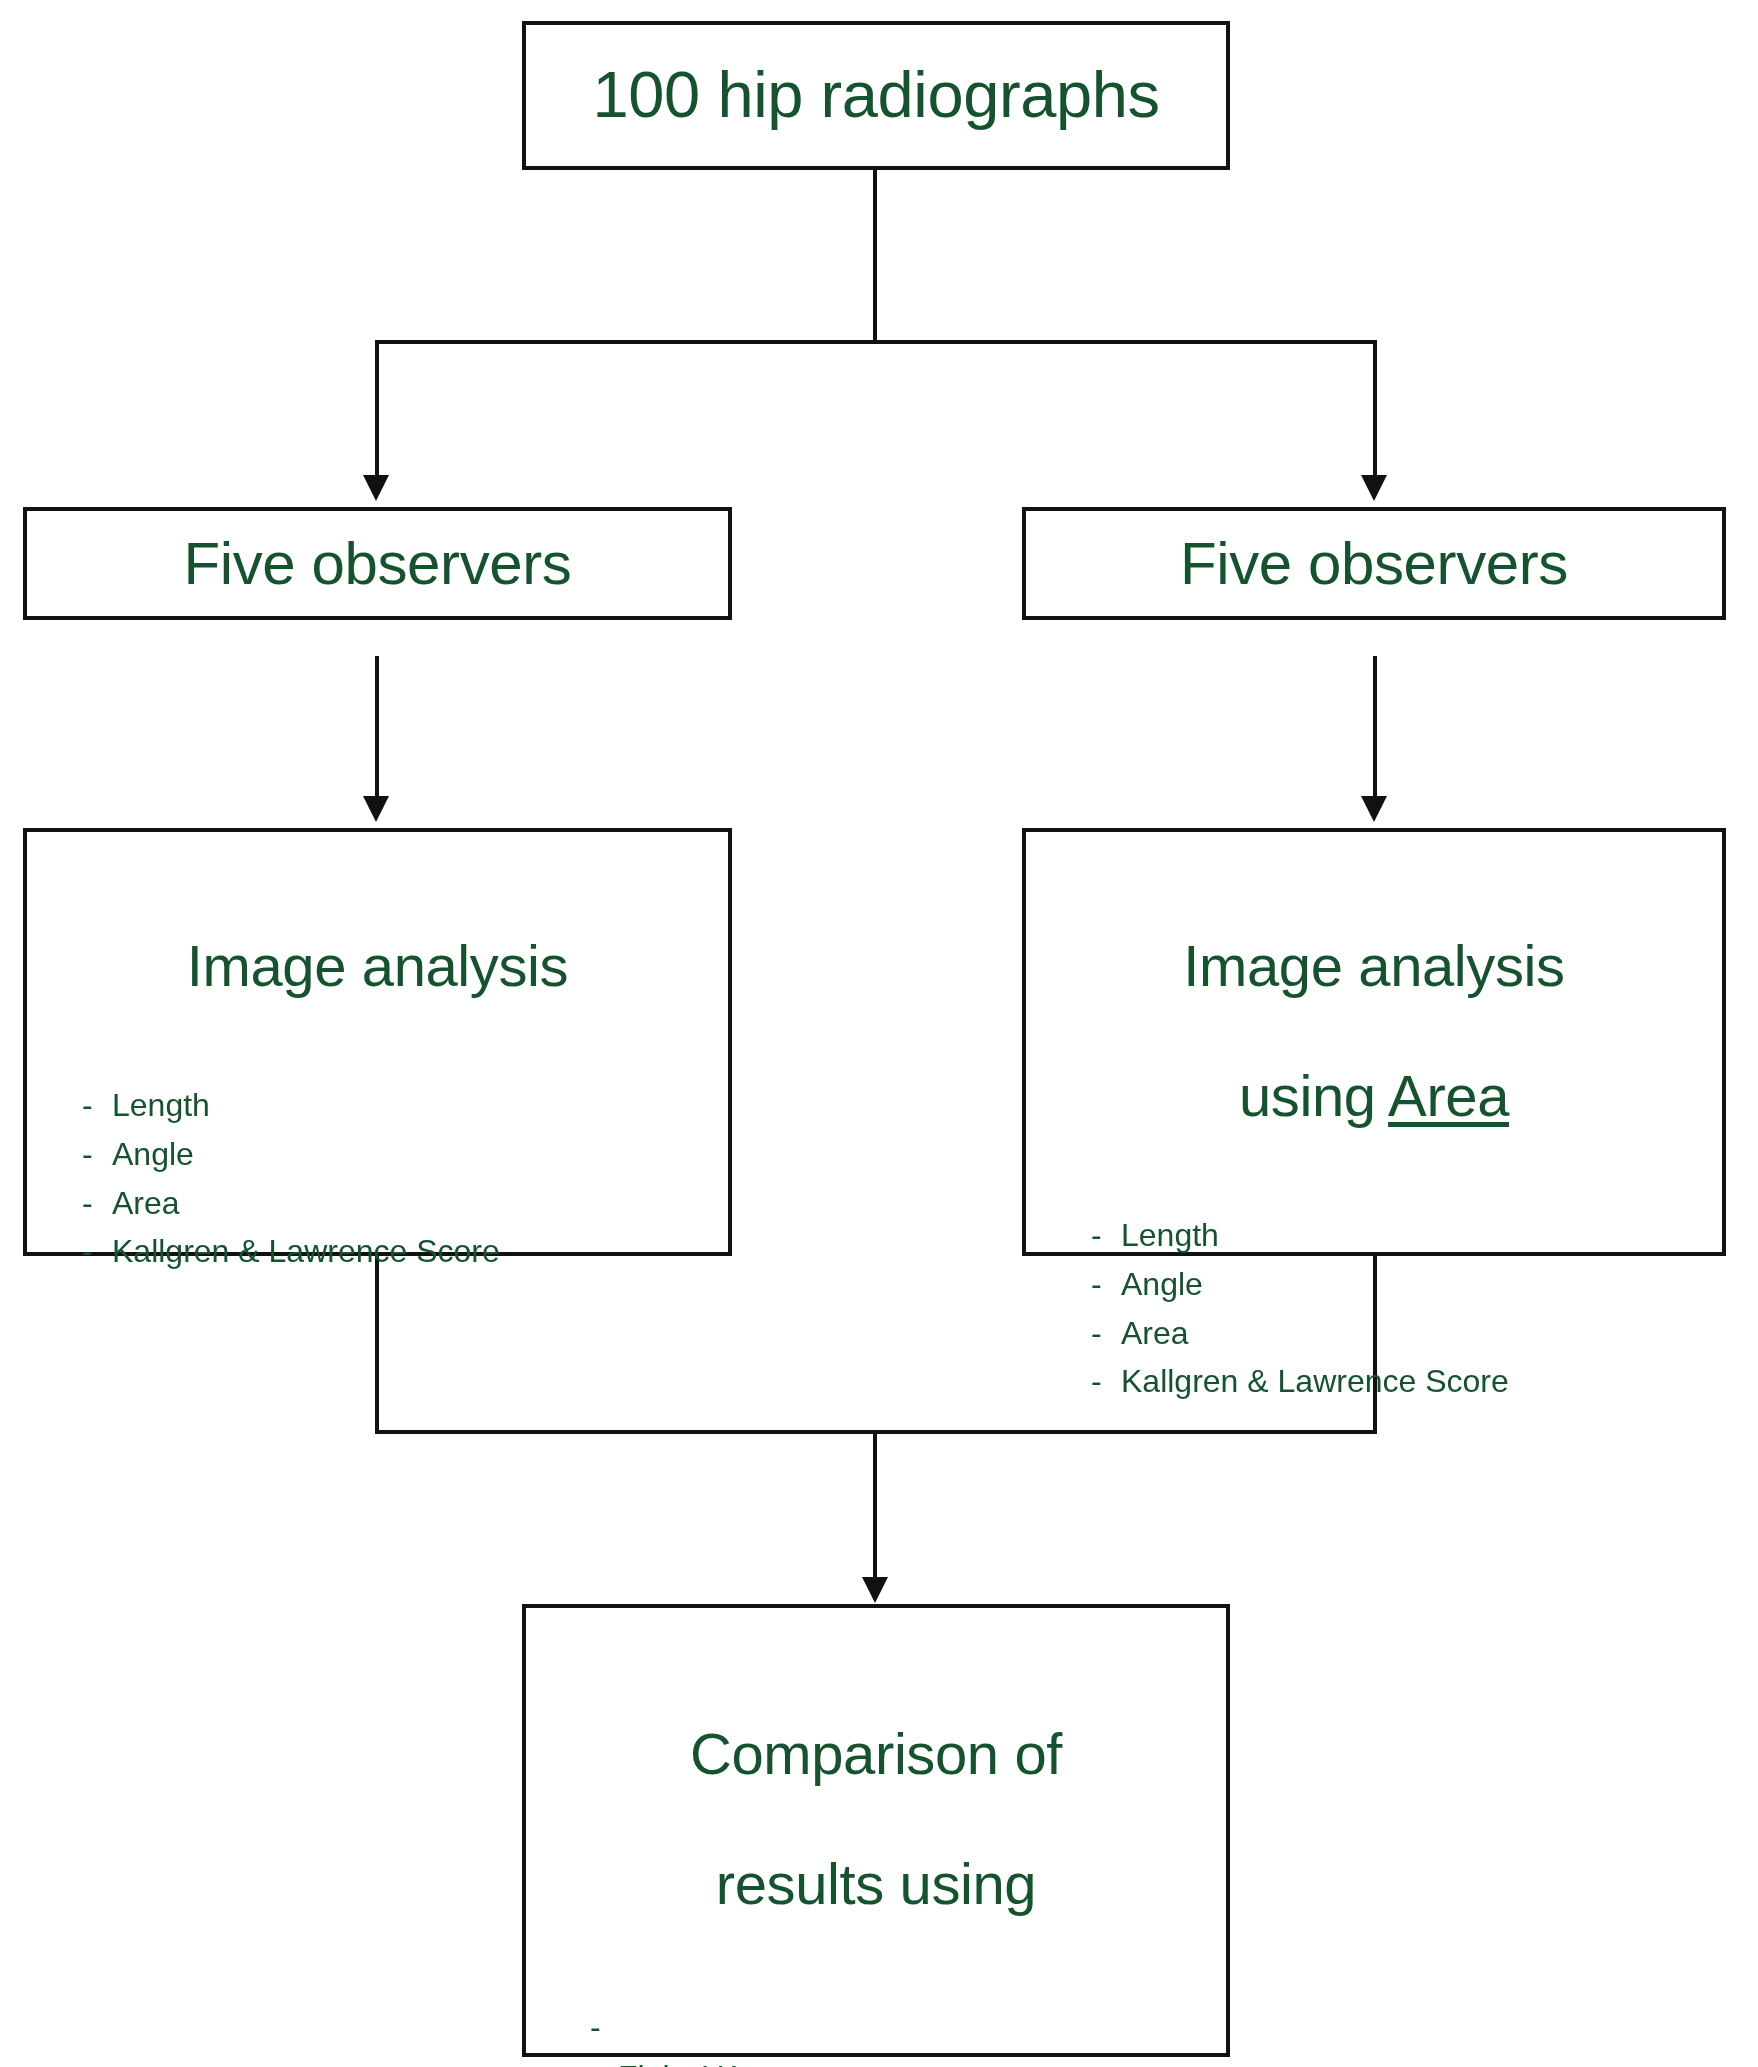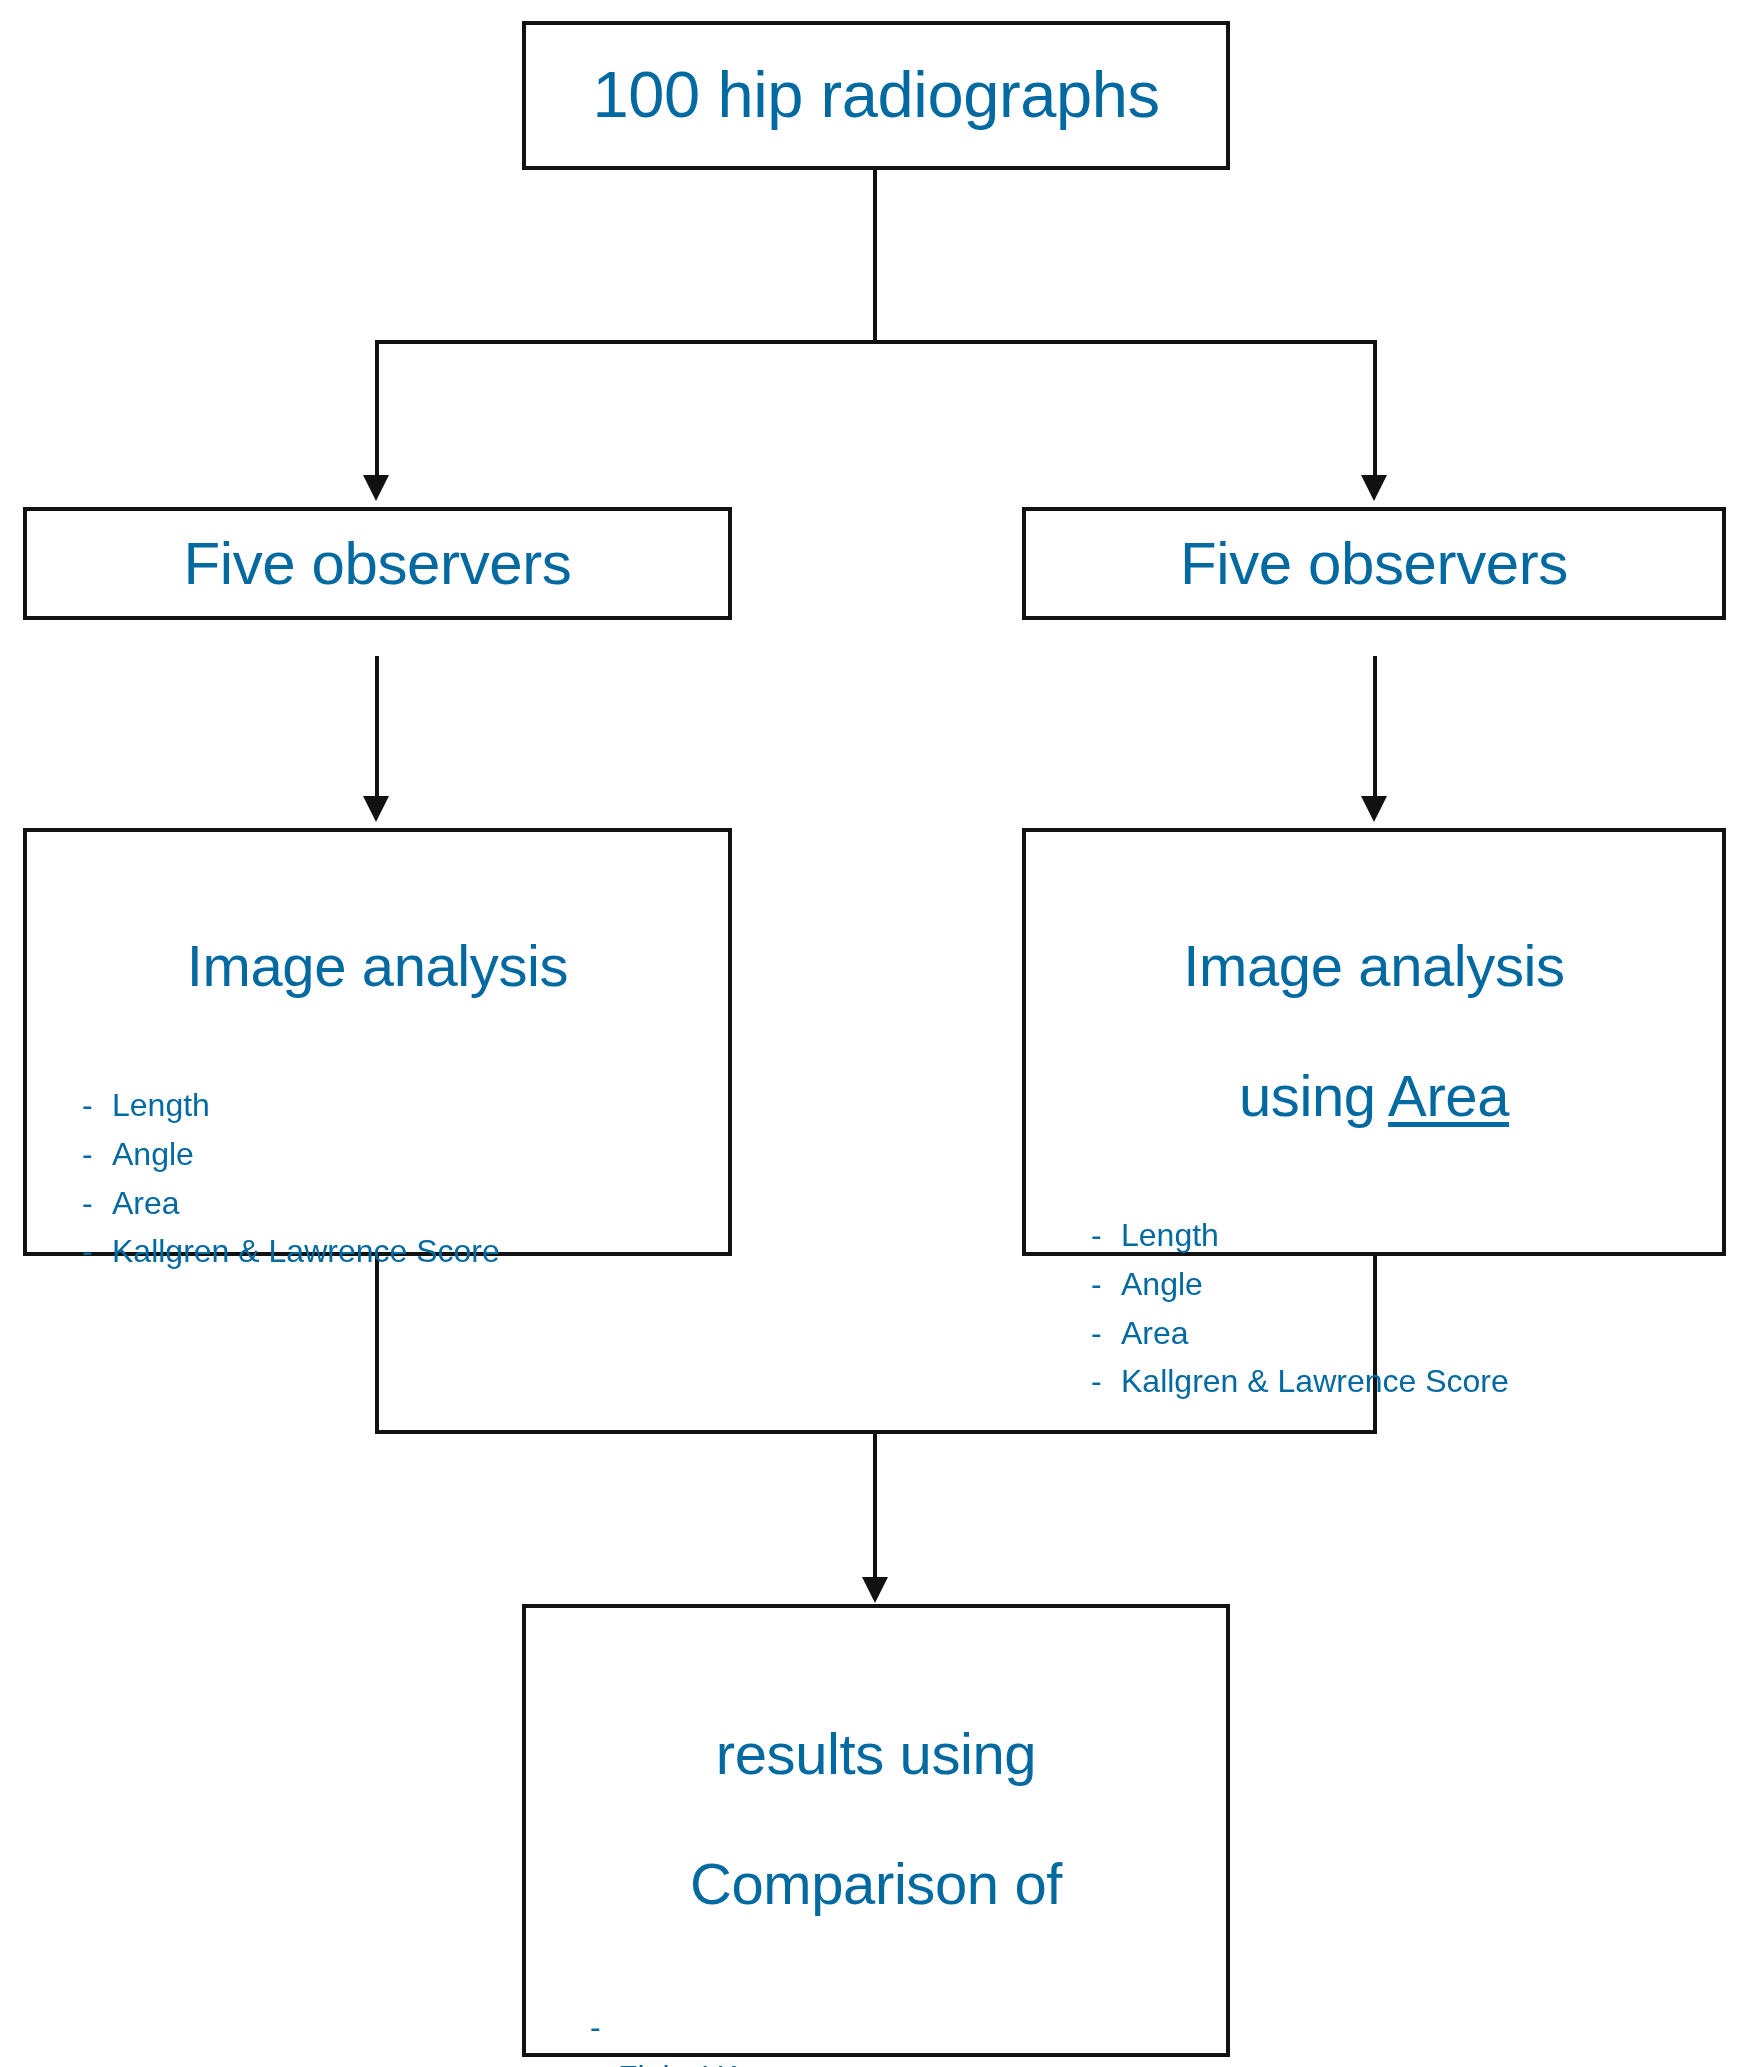--- a/index.html
+++ b/index.html
@@ -7,21 +7,21 @@
     padding: 0;
     background: #ffffff;
   }
   #canvas {
     position: relative;
     width: 1758px;
     height: 2068px;
     background: #ffffff;
     overflow: hidden;
     font-family: "Liberation Sans", sans-serif;
-    color: #0369a1;
+    color: #14532d;
   }
   .node {
     position: absolute;
     box-sizing: border-box;
     border: 4.4px solid #121212;
     background: #ffffff;
     display: flex;
     flex-direction: column;
     align-items: center;
     z-index: 3;
@@ -200,22 +200,22 @@
         </li>
         <li>
           <span class="dash">-</span>
           <span>Kallgren &amp; Lawrence Score</span>
         </li>
       </ul>
   </div>
 
   <div class="node" id="box-bottom">
     <div class="node-title">
+      <div>Comparison of</div>
       <div>results using</div>
-      <div>Comparison of</div>
     </div>
     <ul class="bullets" id="bl-bottom">
         <li>
           <span class="dash">-</span>
         </li>
         <li>
           <span class="dash">-</span>
           <span>Fleiss’ Kappa</span>
         </li>
       </ul>

